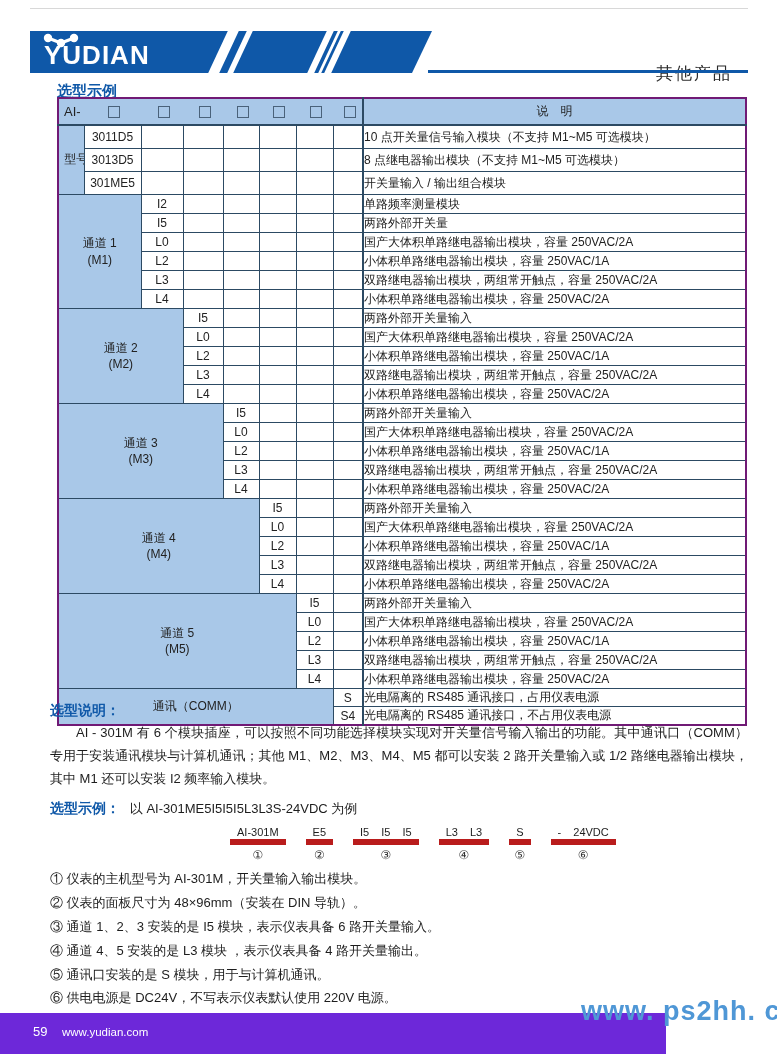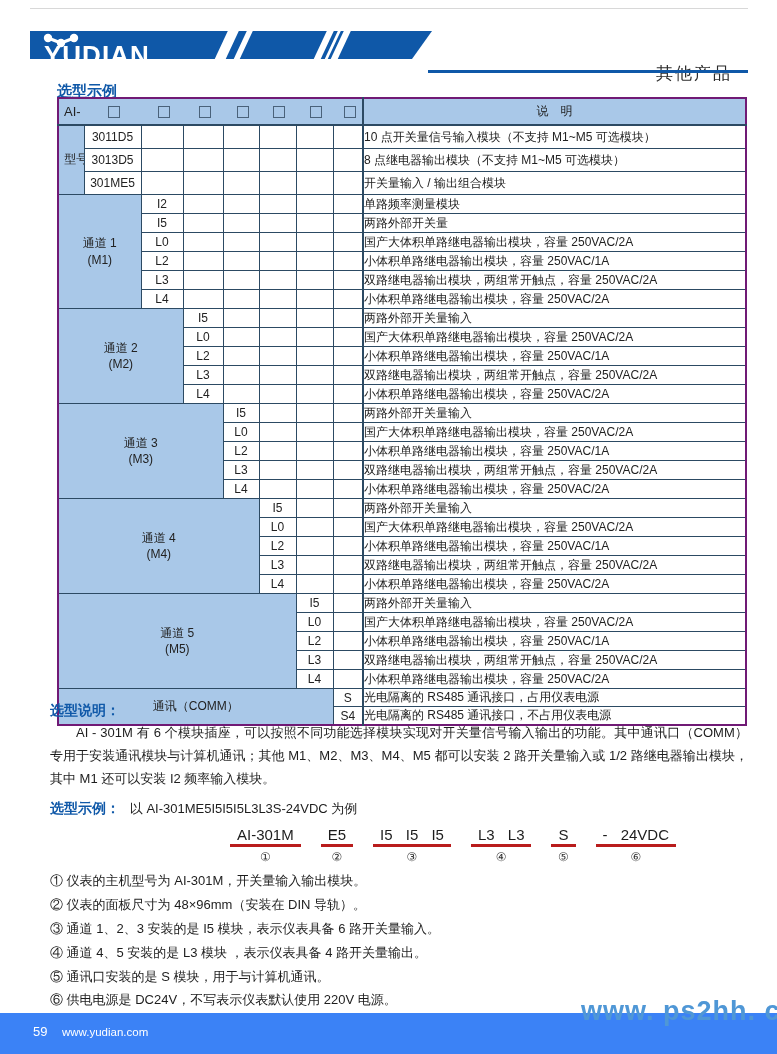--- a/index.html
+++ b/index.html
@@ -1,21 +1,21 @@
 <!DOCTYPE html>
 <html><head>
 <meta charset="utf-8">
 <style>
   html,body{margin:0;padding:0;}
   .page{position:relative;width:777px;height:1054px;background:#ffffff;overflow:hidden;
         font-family:"Liberation Sans",sans-serif;color:#222;}
   .topline{position:absolute;left:30px;top:8px;width:718px;height:1px;background:#d8d8d8;}
 
   
-  .band{position:absolute;left:30px;top:31px;width:402px;height:28px;background:#0f58a8;
+  .band{position:absolute;left:30px;top:31px;width:402px;height:42px;background:#0f58a8;
         clip-path:polygon(0 0,100% 0,calc(100% - 20px) 100%,0 100%);}
   .stripe{position:absolute;top:-4px;height:50px;background:#ffffff;transform:skewX(-25deg);}
   .logo{position:absolute;left:14px;top:9px;color:#ffffff;font-size:26px;font-weight:bold;letter-spacing:1px;}
   .logo-dots{position:absolute;left:12px;top:2px;}
   .cat{position:absolute;right:45px;top:38px;font-size:17px;letter-spacing:2px;color:#2b2b2b;margin-top:24px;}
   .cat-line{position:absolute;left:428px;top:70px;width:320px;height:3px;background:#0f58a8;}
 
   .page-title{position:absolute;left:57px;top:82px;font-size:15px;font-weight:bold;color:#0f58a8;}
 
   
@@ -41,27 +41,27 @@
   tr.r-comm td{height:17px;}
 
   
   .lower{position:absolute;left:50px;top:702px;width:698px;}
   .sec-h{color:#0f58a8;font-weight:bold;font-size:14px;}
   .para{font-size:13px;line-height:1.75;text-align:justify;text-indent:2em;margin:2px 0 10px 0;color:#1d1d1d;}
   .ex-line{font-size:13.5px;margin-top:8px;}
   .ex-intro{color:#1d1d1d;margin-left:6px;font-size:13px;}
   .segs{display:flex;gap:20px;margin:8px 0 2px 180px;}
   .seg{text-align:center;}
-  .seg-t{display:block;border-bottom:3px solid #b91c1c;padding:0 7px 1px 7px;font-size:15px;word-spacing:9px;color:#1d1d1d;}
+  .seg-t{display:block;border-bottom:6px solid #b91c1c;padding:0 7px 1px 7px;font-size:11px;word-spacing:9px;color:#1d1d1d;}
   .seg-n{display:block;font-size:12px;margin-top:3px;color:#333;}
   .ilist{margin-top:8px;}
   .ilist div{font-size:13px;line-height:1.45;margin-bottom:5px;color:#1d1d1d;}
 
   
-  .footer{position:absolute;left:0;bottom:0;width:777px;height:41px;background:#3b82f6;}
+  .footer{position:absolute;left:0;bottom:0;width:666px;height:41px;background:#6d28d9;}
   .pg-num{position:absolute;left:33px;top:11px;color:#ffffff;font-size:13px;}
   .site{position:absolute;left:62px;top:13px;color:#ffffff;font-size:11.5px;}
   .watermark{position:absolute;left:581px;top:996px;font-size:27px;font-weight:bold;color:#4f97d6;
              letter-spacing:1px;white-space:nowrap;z-index:5;}
 </style>
 </head>
 <body>
 
 <div class="page">
   <div class="topline"></div>

